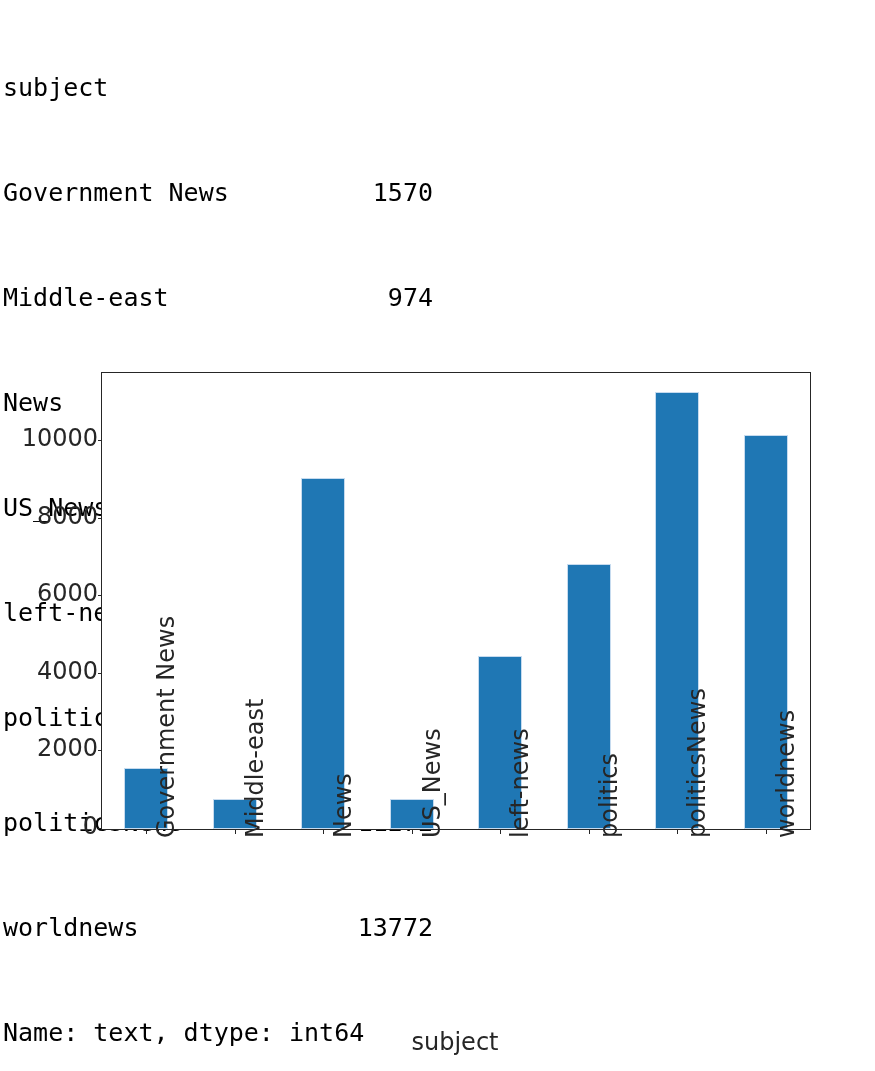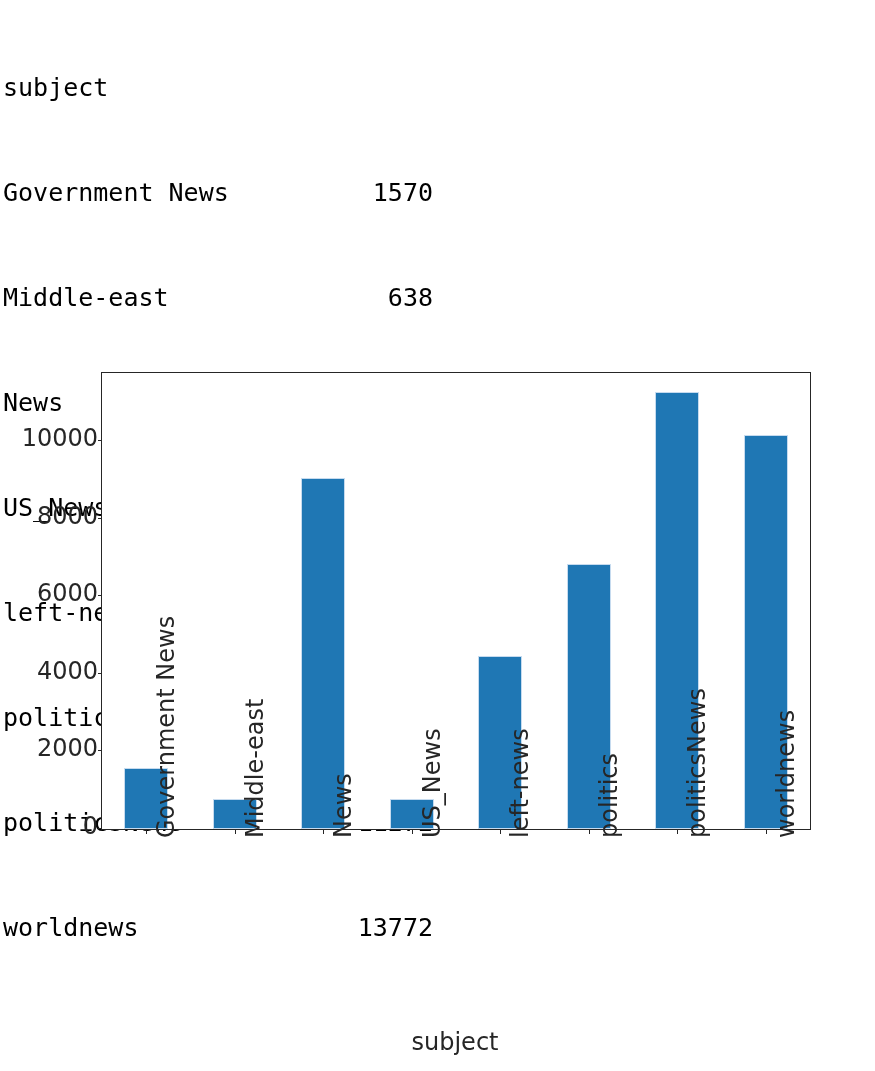--- a/index.html
+++ b/index.html
@@ -141,21 +141,21 @@
 <div id="series-output">
   <span class="row">
     <span class="plain">subject</span>
   </span>
   <span class="row">
     <span class="idx">Government News</span>
     <span class="val">1570</span>
   </span>
   <span class="row">
     <span class="idx">Middle-east</span>
-    <span class="val">638</span>
+    <span class="val">974</span>
   </span>
   <span class="row">
     <span class="idx">News</span>
     <span class="val">9050</span>
   </span>
   <span class="row">
     <span class="idx">US_News</span>
     <span class="val">783</span>
   </span>
   <span class="row">
@@ -166,20 +166,23 @@
     <span class="idx">politics</span>
     <span class="val">6841</span>
   </span>
   <span class="row">
     <span class="idx">politicsNews</span>
     <span class="val">11272</span>
   </span>
   <span class="row">
     <span class="idx">worldnews</span>
     <span class="val">13772</span>
+  </span>
+  <span class="row">
+    <span class="plain">Name: text, dtype: int64</span>
   </span>
 </div>
 
 <div id="figure">
 
   <div id="axes">
     <div id="yticks">
         <div class="ytick" style="bottom: 0px;"></div>
         <div class="yticklabel" style="bottom: -9px;">0</div>
         <div class="ytick" style="bottom: 77.584px;"></div>

